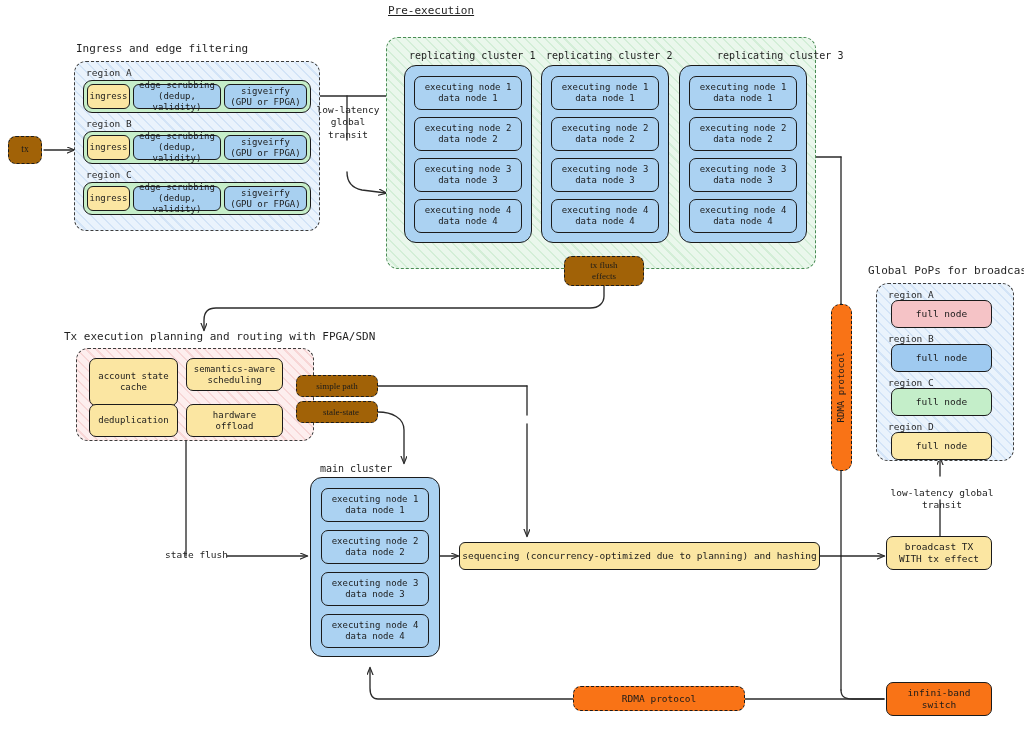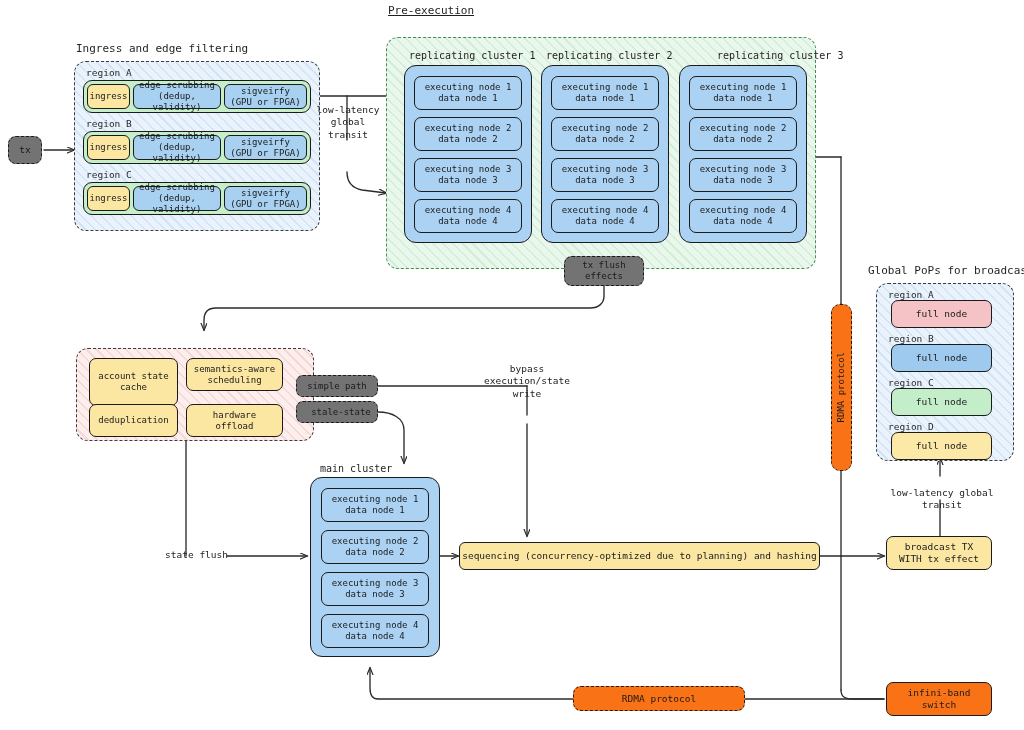--- a/index.html
+++ b/index.html
@@ -62,21 +62,21 @@
         rgba(230,130,130,.22) 0 1.5px,
         rgba(255,255,255,0) 1.5px 7px),
       #fdeeee;
     border-color:#3c3c3c;
   }
   
   .f-blue  {background:#a8d0f0;}
   .f-blue2 {background:#abd2f2;}
   .f-yellow{background:#fbe6a2;}
   .f-green {background:#f97316;}
-  .f-cyan  {background:#737373;}
+  .f-cyan  {background:#a16207;font-family:Liberation Serif, serif;}
   .f-pink  {background:#f5c3c6;}
   .f-blue3 {background:#9fcaf0;}
   .f-green2{background:#c4eec9;}
   .f-yellow2{background:#fce9a8;}
   .f-greenrow{background:#c6eec9;}
 
   .dashed{border-style:dashed;border-width:1.8px;}
 
   .sub-title{
     position:absolute;
@@ -234,35 +234,33 @@
   <div class="node f-blue2 n-sm" style="left:689px;top:117px;width:108px;height:34px;">executing node 2
 data node 2</div>
   <div class="node f-blue2 n-sm" style="left:689px;top:158px;width:108px;height:34px;">executing node 3
 data node 3</div>
   <div class="node f-blue2 n-sm" style="left:689px;top:199px;width:108px;height:34px;">executing node 4
 data node 4</div>
 
   <div class="node dashed f-cyan n-sm" style="left:564px;top:256px;width:80px;height:30px;border-radius:8px;">tx flush
 effects</div>
 
+  <div class="grp-title" style="left:64px;top:330px;">Tx execution planning and routing with FPGA/SDN</div>
   <div class="grp grp-pink" style="left:76px;top:348px;width:238px;height:93px;"></div>
   <div class="node f-yellow n-sm" style="left:89px;top:358px;width:89px;height:48px;">account state
 cache</div>
   <div class="node f-yellow n-sm" style="left:186px;top:358px;width:97px;height:33px;">semantics-aware
 scheduling</div>
   <div class="node f-yellow n-sm" style="left:89px;top:404px;width:89px;height:33px;">deduplication</div>
   <div class="node f-yellow n-sm" style="left:186px;top:404px;width:97px;height:33px;">hardware
 offload</div>
 
   <div class="node dashed f-cyan n-sm" style="left:296px;top:375px;width:82px;height:22px;border-radius:7px;">simple path</div>
   <div class="node dashed f-cyan n-sm" style="left:296px;top:401px;width:82px;height:22px;border-radius:7px;padding-left:8px;">stale-state</div>
 
-  <div class="wire-lbl" style="left:471px;top:363px;width:112px;">bypass
-execution/state
-write</div>
 
   <div class="wire-lbl" style="left:148px;top:549px;width:80px;text-align:right;">state flush</div>
 
   <div class="cluster-title" style="left:320px;top:463px;">main cluster</div>
   <div class="node f-blue2" style="left:310px;top:477px;width:130px;height:180px;border-radius:12px;"></div>
   <div class="node f-blue2 n-sm" style="left:321px;top:488px;width:108px;height:34px;">executing node 1
 data node 1</div>
   <div class="node f-blue2 n-sm" style="left:321px;top:530px;width:108px;height:34px;">executing node 2
 data node 2</div>
   <div class="node f-blue2 n-sm" style="left:321px;top:572px;width:108px;height:34px;">executing node 3

